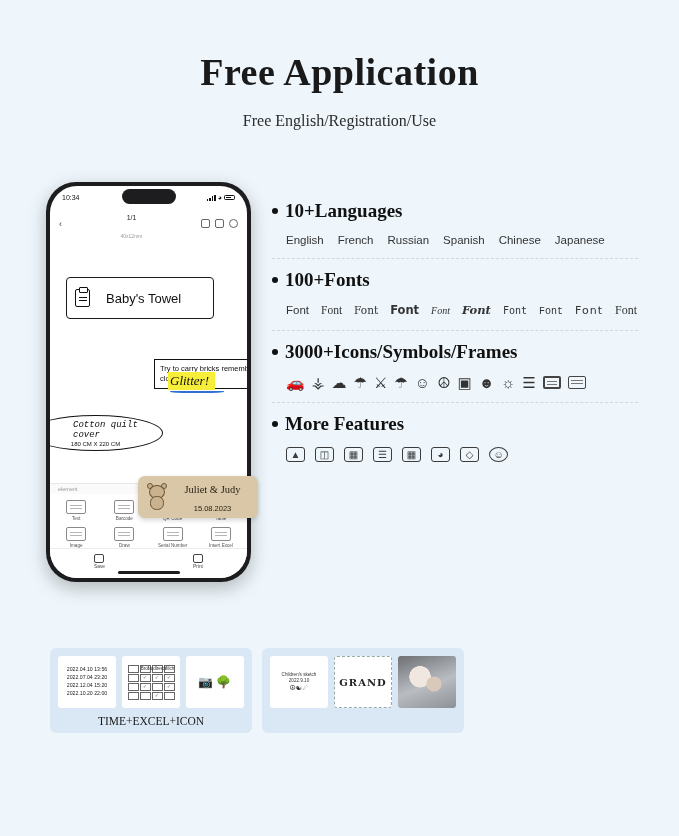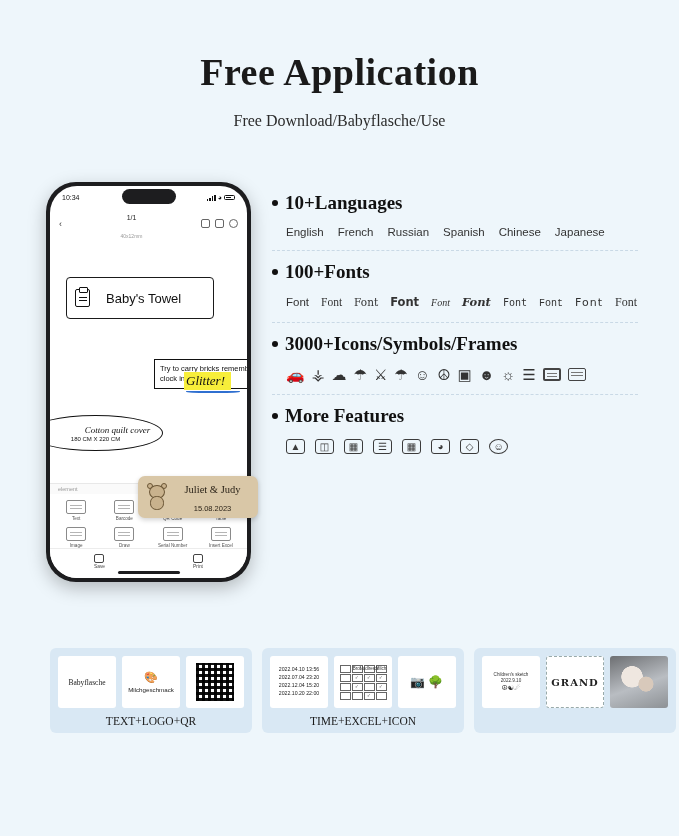--- a/index.html
+++ b/index.html
@@ -117,21 +117,21 @@
   }
 
   .label-cotton {
     position: absolute; left: -22px; top: 172px;
     width: 135px; height: 36px;
     border: 1.2px solid #111; border-radius: 50%;
     background: #fff;
     display: flex; flex-direction: column; align-items: center; justify-content: center;
     z-index: 4;
   }
-  .label-cotton .l1 { font-family: Liberation Serif, serif; font-style: italic; font-size: 9px; color: #111; margin-left: 44px; }
+  .label-cotton .l1 { font-family: Liberation Mono, monospace; font-style: italic; font-size: 9px; color: #111; margin-left: 44px; }
   .label-cotton .l2 { font-size: 6px; color: #111; margin-top: 1px; }
 
   .toolbar-head {
     display: flex; align-items: center; justify-content: space-between;
     padding: 2px 8px; border-top: 1px solid #e8e8e8; background: #fafafa;
     font-size: 5.5px; color: #9a9a9a;
   }
   .toolbar-head .hr { display: flex; gap: 9px; }
 
   .tool-grid {
@@ -161,21 +161,21 @@
   .tabbar .tb { display: flex; flex-direction: column; align-items: center; gap: 1px; }
   .tabbar .tb .ic { width: 10px; height: 9px; border: 1px solid #444; border-radius: 2px; }
   .tabbar .tb .lb { font-size: 4.8px; color: #444; }
   .homebar {
     position: absolute; bottom: 4px; left: 50%; transform: translateX(-50%);
     width: 62px; height: 3px; border-radius: 3px; background: #1d1d1f;
   }
 
   
   .sticker-glitter {
-    position: absolute; left: 184px; top: 218px;
+    position: absolute; left: 168px; top: 218px;
     z-index: 6;
     font-family: "Liberation Serif", serif;
     font-style: italic; font-size: 13px; color: #111;
   }
   .sticker-glitter .hl {
     background: #f7ee3a; padding: 1px 6px 1px 2px; display: inline-block;
   }
   .sticker-glitter .underline {
     display: block; height: 3px; width: 54px; margin-left: 2px;
     border-bottom: 2px solid #2f6fd0; border-radius: 40%;
@@ -198,21 +198,21 @@
   .bear .head { position:absolute; left:4px; top:2px; width:16px; height:14px; border:1.2px solid #6b5636; border-radius:50%; background:#c9b28d;}
   .bear .ear1,.bear .ear2 { position:absolute; width:6px;height:6px;border:1.2px solid #6b5636;border-radius:50%;background:#c9b28d;}
   .bear .ear1{left:2px;top:0}.bear .ear2{left:16px;top:0}
   .bear .body { position:absolute; left:5px; top:13px; width:14px;height:14px;border:1.2px solid #6b5636;border-radius:45%;background:#c9b28d;}
   .sticker-juliet .txt { text-align: center; flex: 1; }
   .sticker-juliet .n { font-family: "Liberation Serif", serif; font-size: 10.5px; color: #2b2318; }
   .sticker-juliet .d { font-size: 7.5px; color: #2b2318; margin-top: 2px; }
 
   
   .features {
-    position: absolute; left: 272px; top: 38px; width: 366px;
+    position: absolute; left: 272px; top: 46px; width: 366px;
   }
   .feat { margin-bottom: 10px; }
   .feat h3 {
     font-family: "Liberation Serif", serif;
     font-size: 19px; font-weight: bold; color: #111;
     display: flex; align-items: center; gap: 7px;
   }
   .feat h3 .dot {
     width: 6px; height: 6px; background: #111; border-radius: 50%;
     display: inline-block;
@@ -291,21 +291,21 @@
   .milch { font-size: 6.2px; }
   .palette { font-size: 11px; }
 </style>
 </head>
 <body>
 
 <div class="page">
 
   <div class="header">
     <h1>Free Application</h1>
-    <div class="sub">Free Download/Babyflasche/Use</div>
+    <div class="sub">Free English/Registration/Use</div>
   </div>
 
   <div class="body-area">
 
     <div class="phone-wrap">
       <div class="phone">
         <div class="notch"></div>
         <div class="screen">
 
           <div class="statusbar">
@@ -500,37 +500,20 @@
           <span class="mi">◇</span>
           <span class="mi round">☺</span>
         </div>
       </div>
 
     </div>
   </div>
 
   <div class="bottom">
 
-    <div class="panel">
-      <div class="cards">
-        <div class="card">
-          <span class="babyflasche">Babyflasche</span>
-        </div>
-        <div class="card">
-          <div style="display:flex;flex-direction:column;align-items:center;gap:2px">
-            <span class="palette">🎨</span>
-            <span class="milch">Milchgeschmack</span>
-          </div>
-        </div>
-        <div class="card">
-          <span class="qr"></span>
-        </div>
-      </div>
-      <div class="cap">TEXT+LOGO+QR</div>
-    </div>
 
     <div class="panel">
       <div class="cards">
         <div class="card">
           <div class="times">
             <div>2022.04.10 13:56</div>
             <div>2022.07.04 23:20</div>
             <div>2022.12.04 15:20</div>
             <div>2022.10.20 22:00</div>
           </div>

